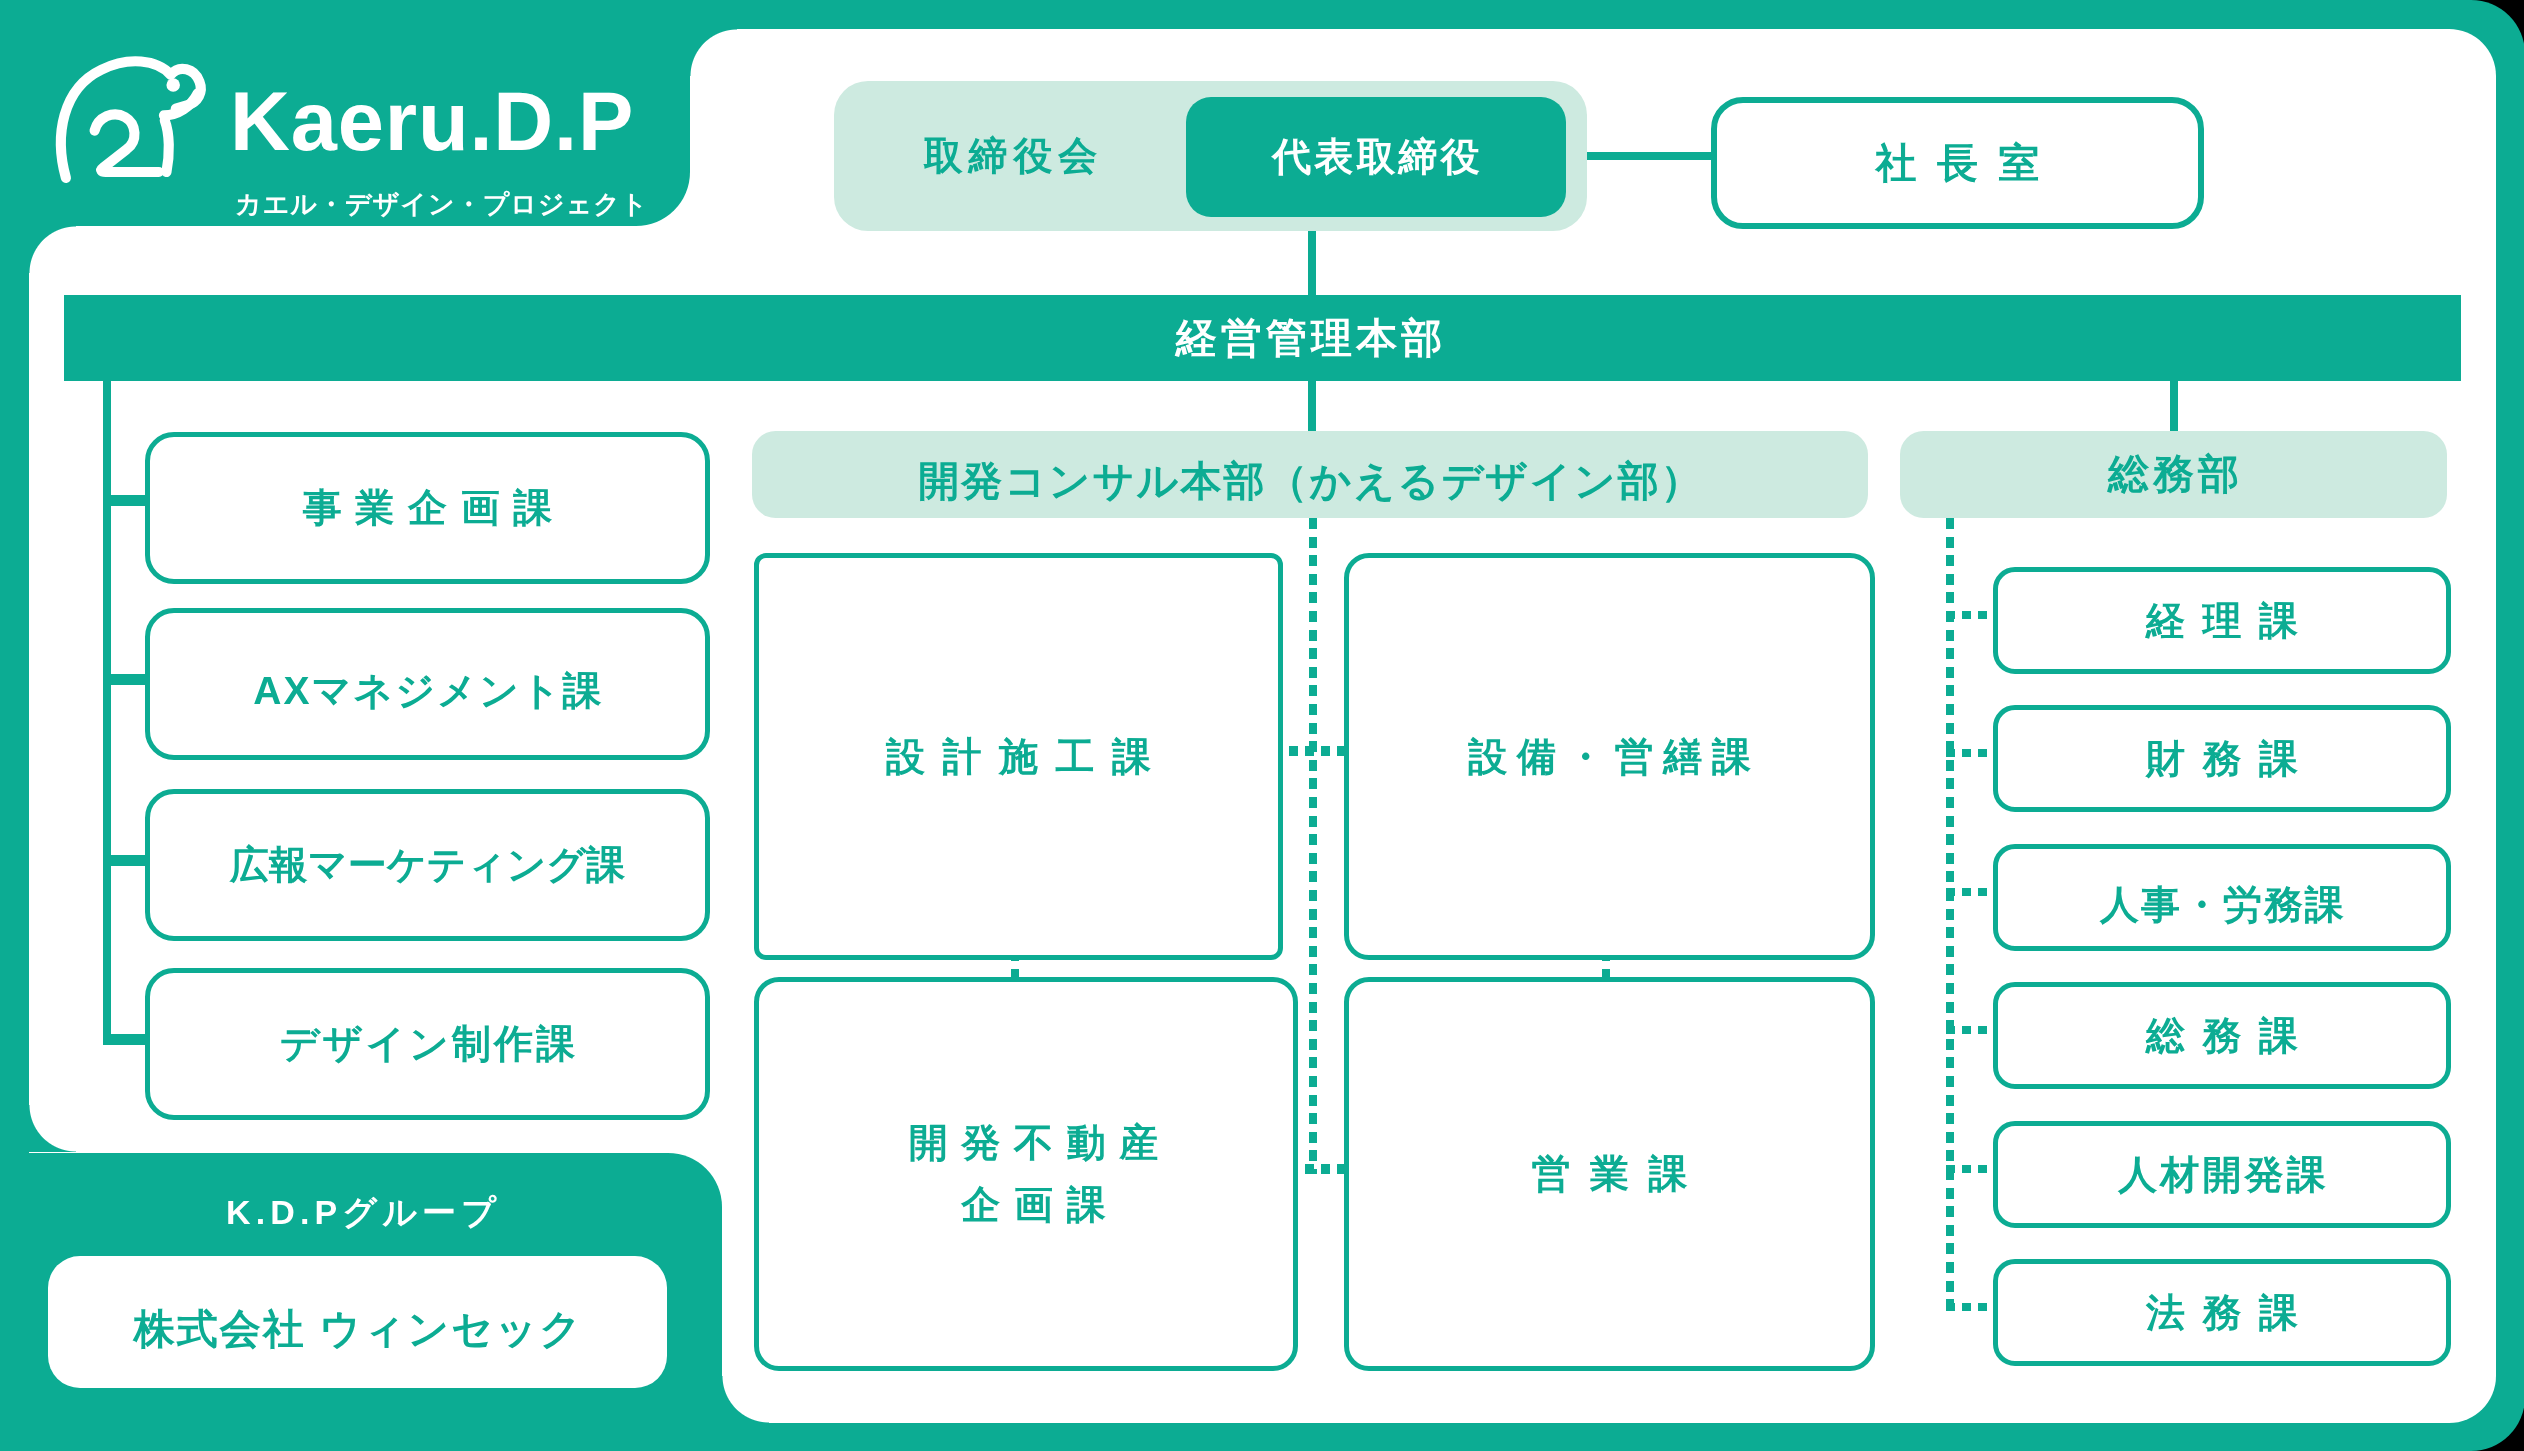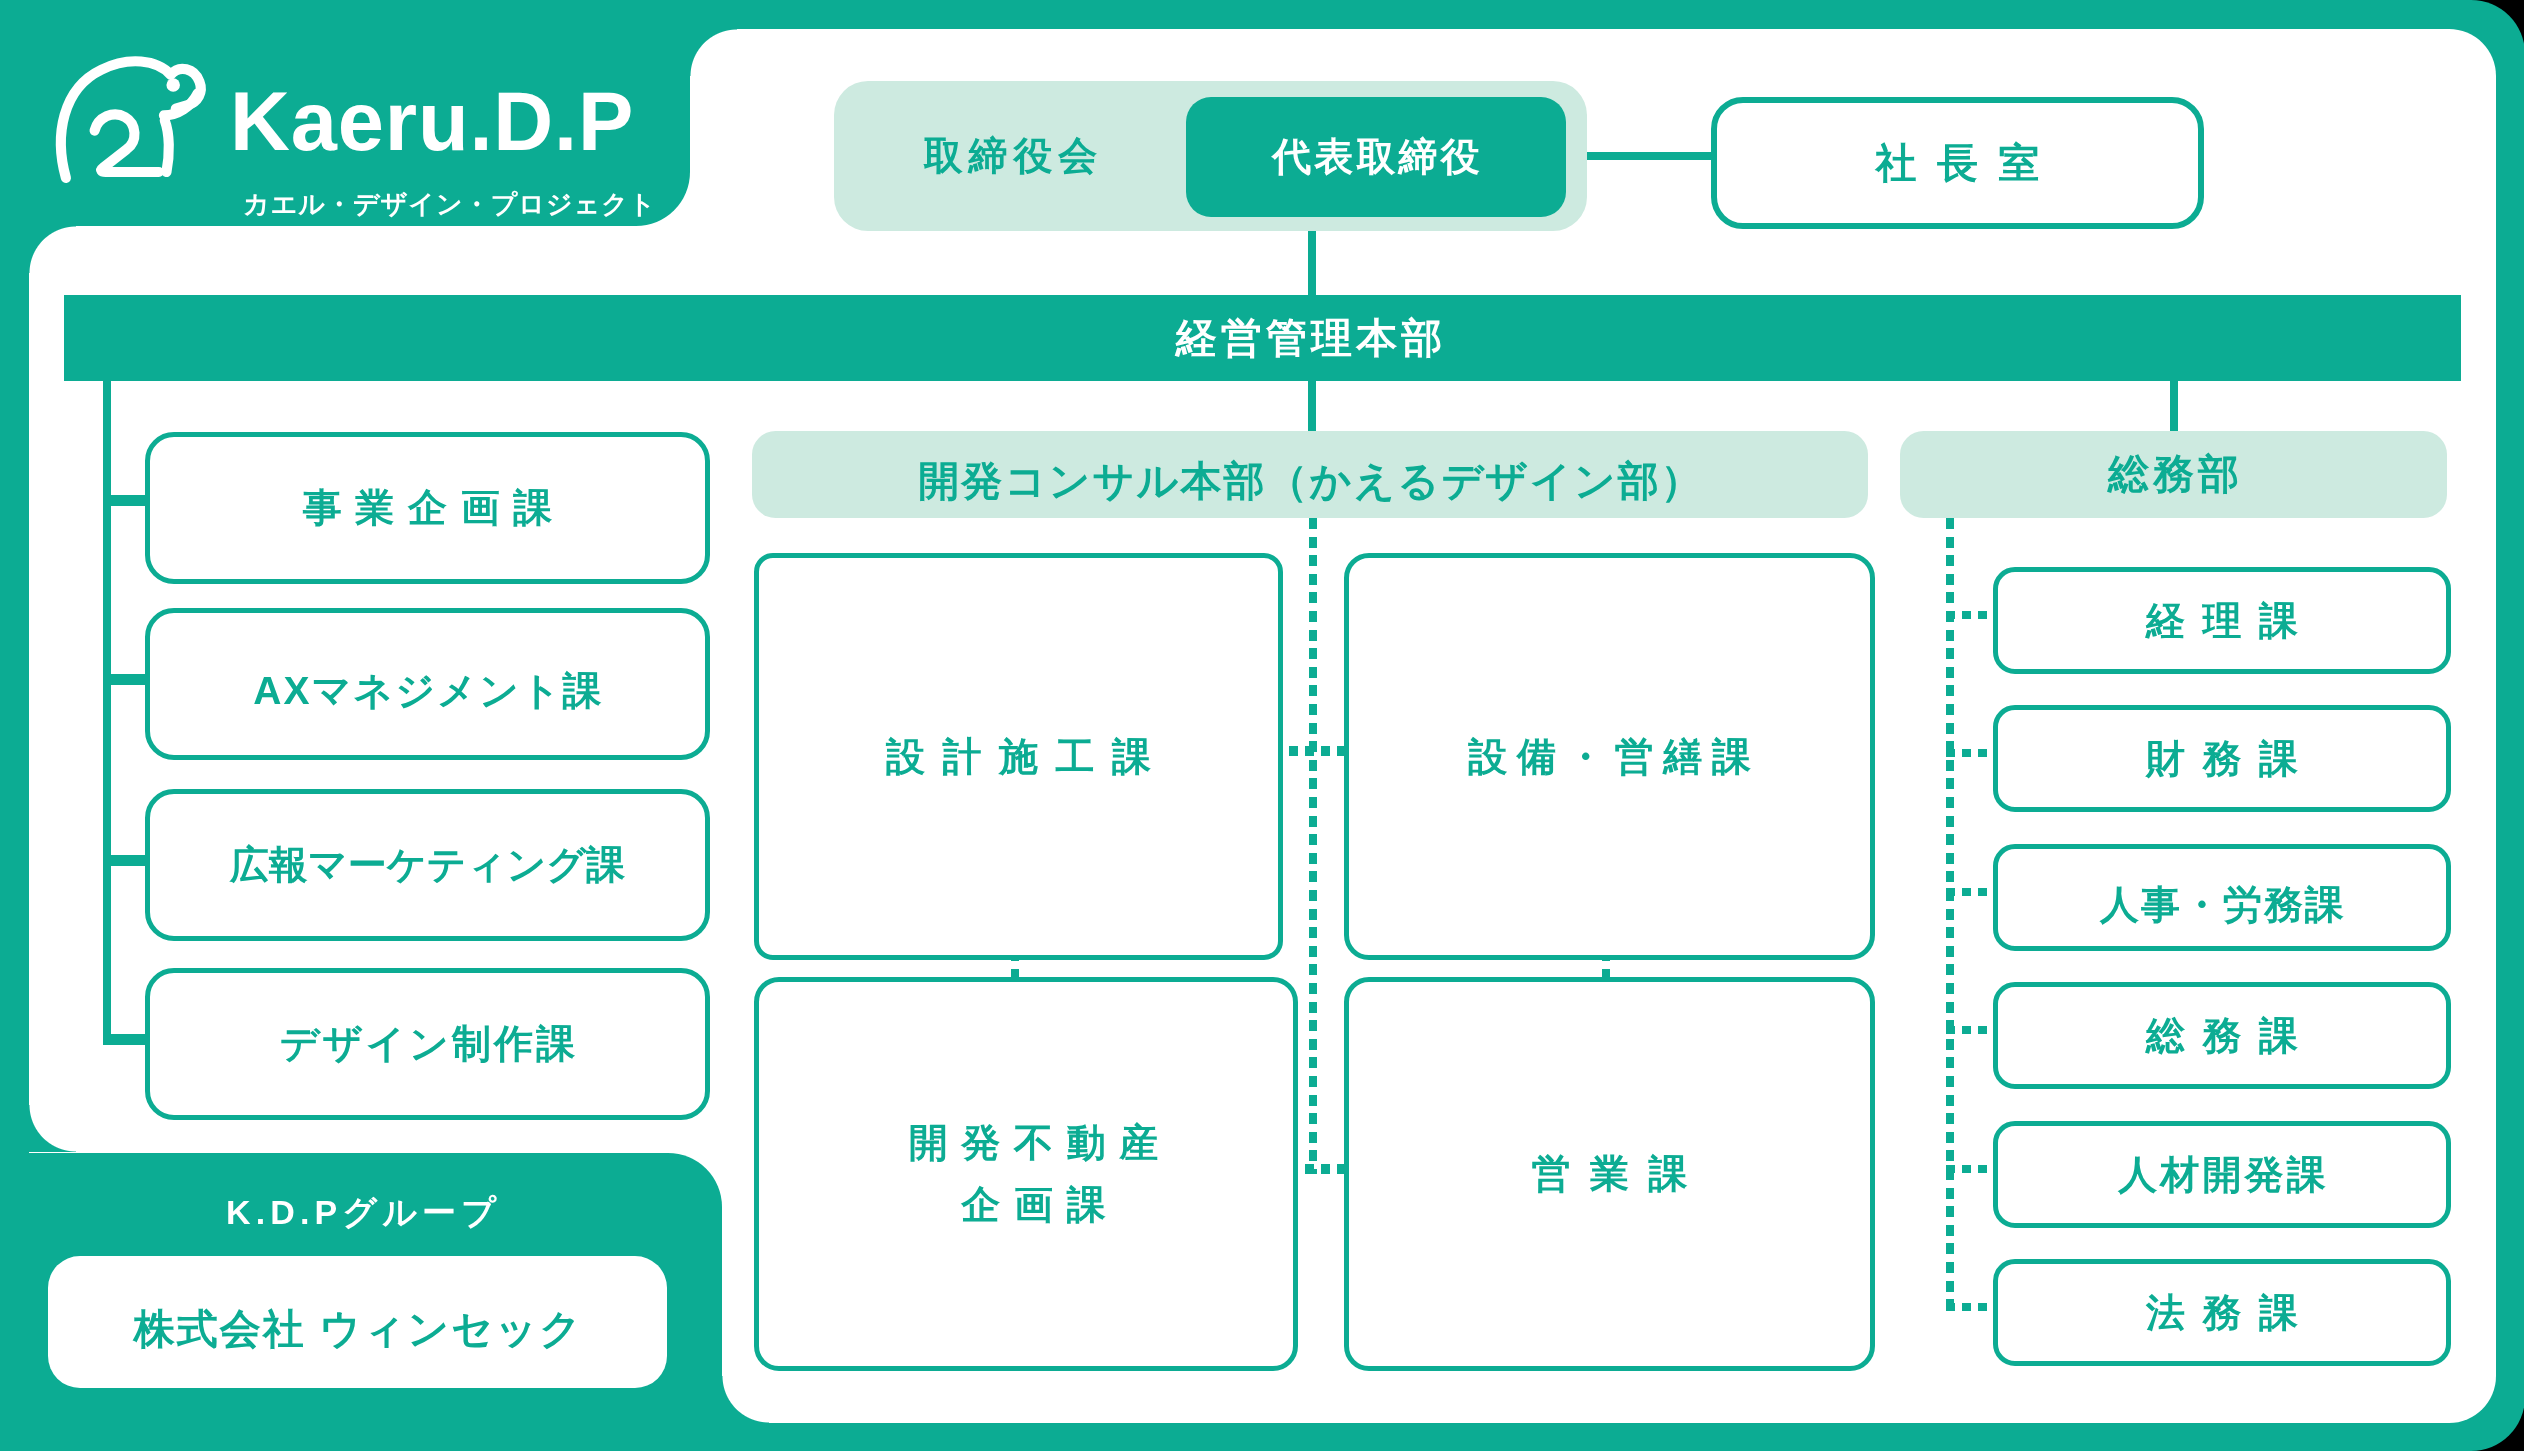--- a/index.html
+++ b/index.html
@@ -47,21 +47,21 @@
   .ls15{letter-spacing:.15em;margin-right:-.15em;}
   .ls25{letter-spacing:.25em;margin-right:-.25em;}
   .ls35{letter-spacing:.35em;margin-right:-.35em;}
   .ls45{letter-spacing:.45em;margin-right:-.45em;}
   .ls50{letter-spacing:.50em;margin-right:-.50em;}
 
   .fs46{font-size:39px;}
   .fs48{font-size:41px;}
 
   .logo-title{position:absolute;left:230px;top:74px;color:#fff;font-size:83px;letter-spacing:.01em;}
-  .logo-sub{position:absolute;left:243px;top:187px;color:#fff;font-size:26px;letter-spacing:.04em;}
+  .logo-sub{position:absolute;left:235px;top:187px;color:#fff;font-size:26px;letter-spacing:.04em;}
   .kdp-label{position:absolute;left:0;top:1190px;width:722px;text-align:center;color:#fff;font-size:34px;}
 </style>
 </head>
 <body>
 
 <div class="stage">
   <div class="frame"></div>
   <div class="white-area"></div>
 
   <div class="vline" style="left:1308px;top:216px;height:81px;"></div>
@@ -113,21 +113,21 @@
   <div class="box fs46" style="left:145px;top:789px;width:555px;height:142px;border-radius:29px;">
     <span>広報マーケティング課</span>
   </div>
   <div class="box fs46" style="left:145px;top:968px;width:555px;height:142px;border-radius:29px;">
     <span class="ls08">デザイン制作課</span>
   </div>
 
   <div class="fill-mint fs48" style="left:752px;top:431px;width:1116px;height:87px;border-radius:23.6px;">
     <span class="ls05">開発コンサル本部（かえるデザイン部）</span>
   </div>
-  <div class="box fs46" style="left:754px;top:553px;width:519px;height:397px;border-radius:19px;">
+  <div class="box fs46" style="left:754px;top:553px;width:519px;height:397px;border-radius:12px;">
     <span class="ls45">設計施工課</span>
   </div>
   <div class="box fs46" style="left:1344px;top:553px;width:521px;height:397px;border-radius:25px;font-family:Liberation Mono, monospace;">
     <span class="ls25">設備・営繕課</span>
   </div>
   <div class="box fs46" style="left:754px;top:977px;width:519px;height:384px;border-radius:25px;flex-direction:column;line-height:1.6;padding-left:15px;">
     <span class="ls35">開発不動産</span>
     <span class="ls35">企画課</span>
   </div>
   <div class="box fs46" style="left:1344px;top:977px;width:521px;height:384px;border-radius:25px;">

